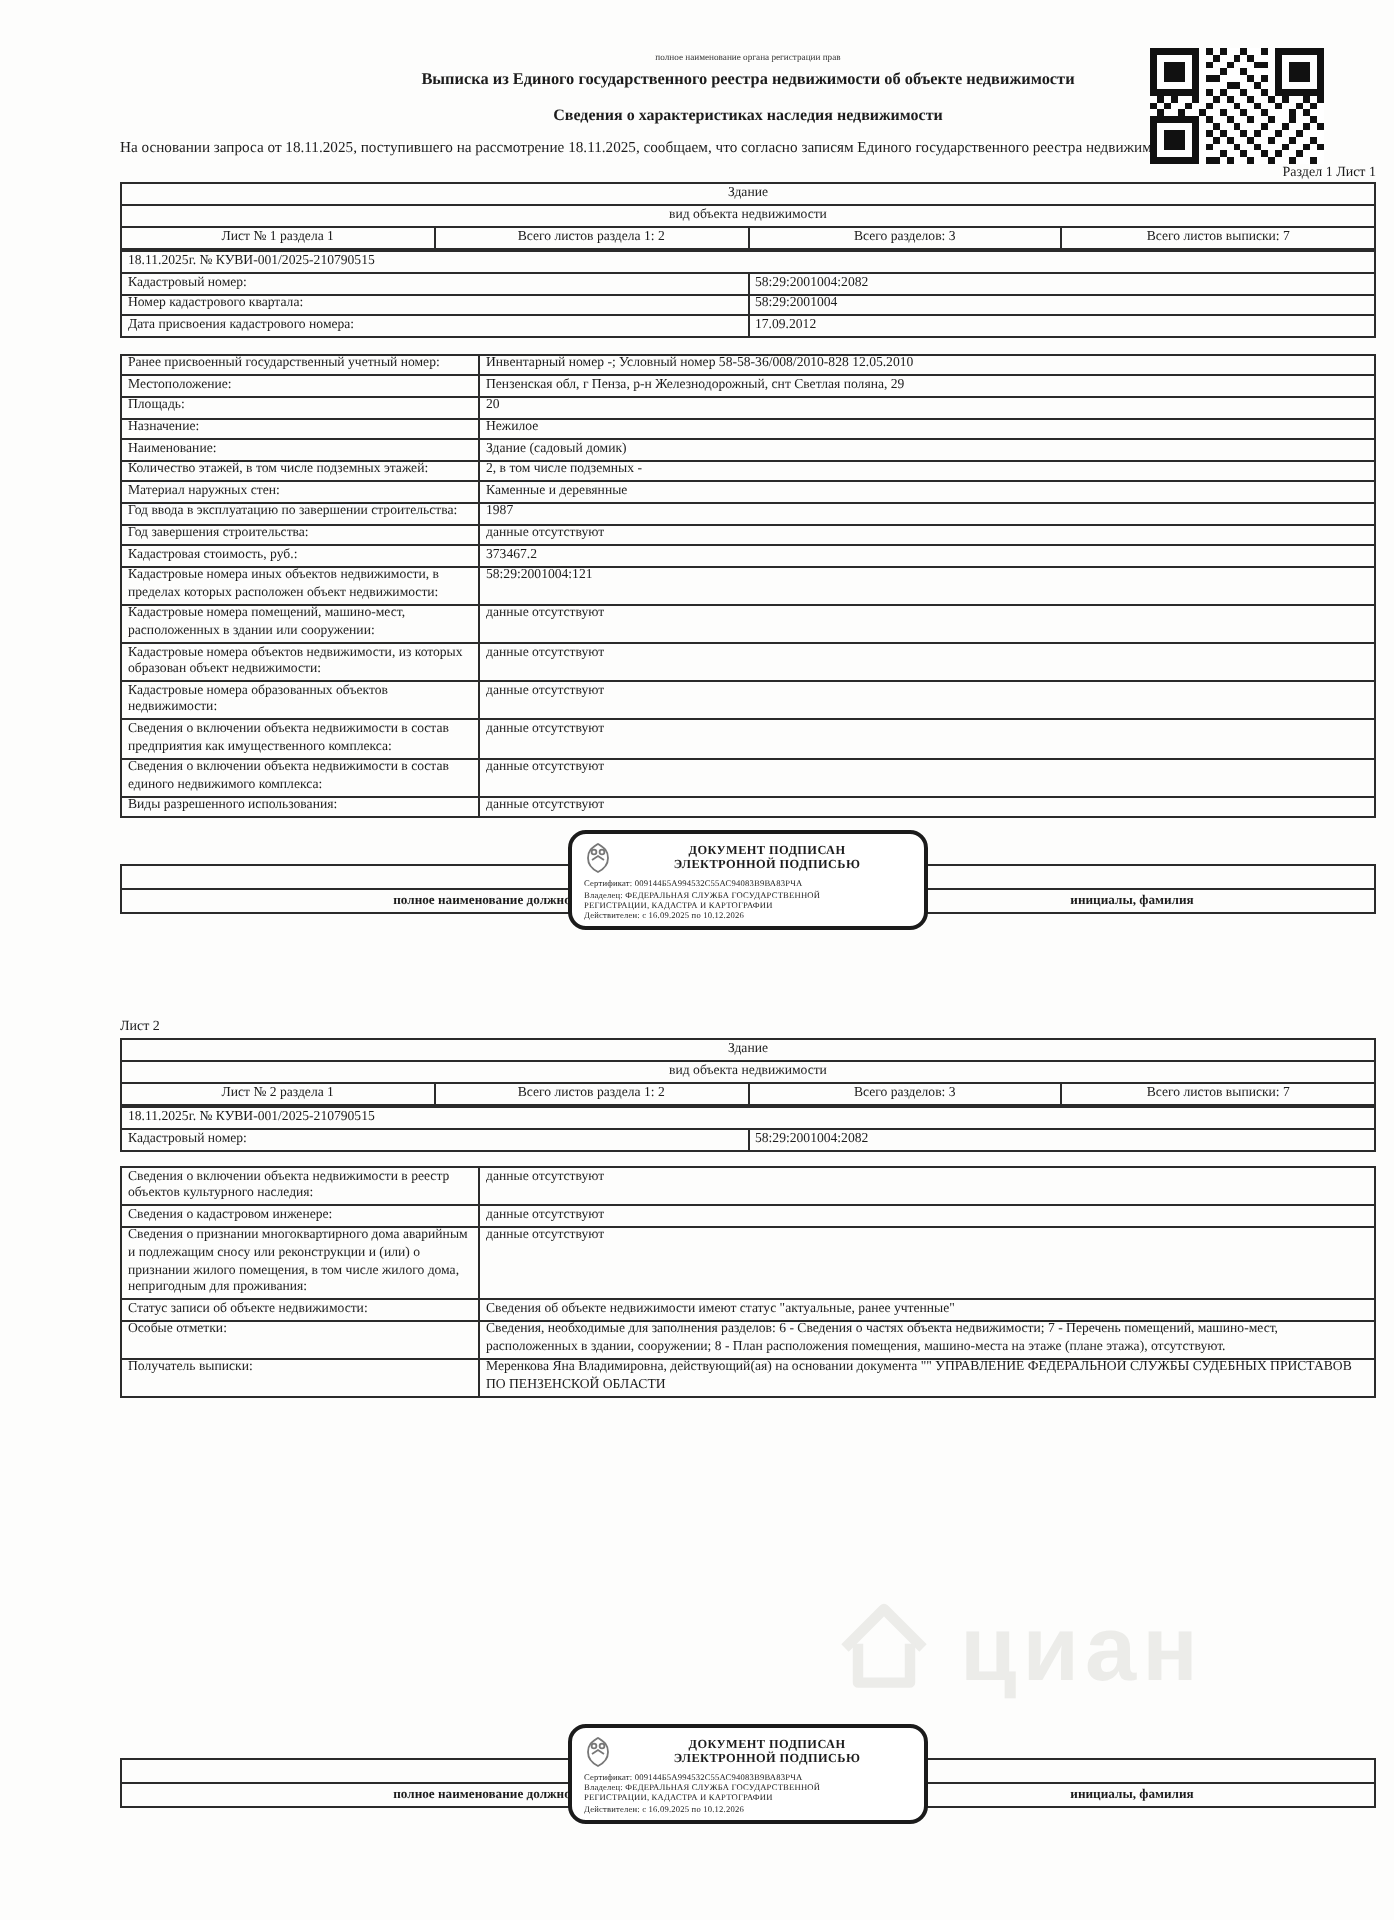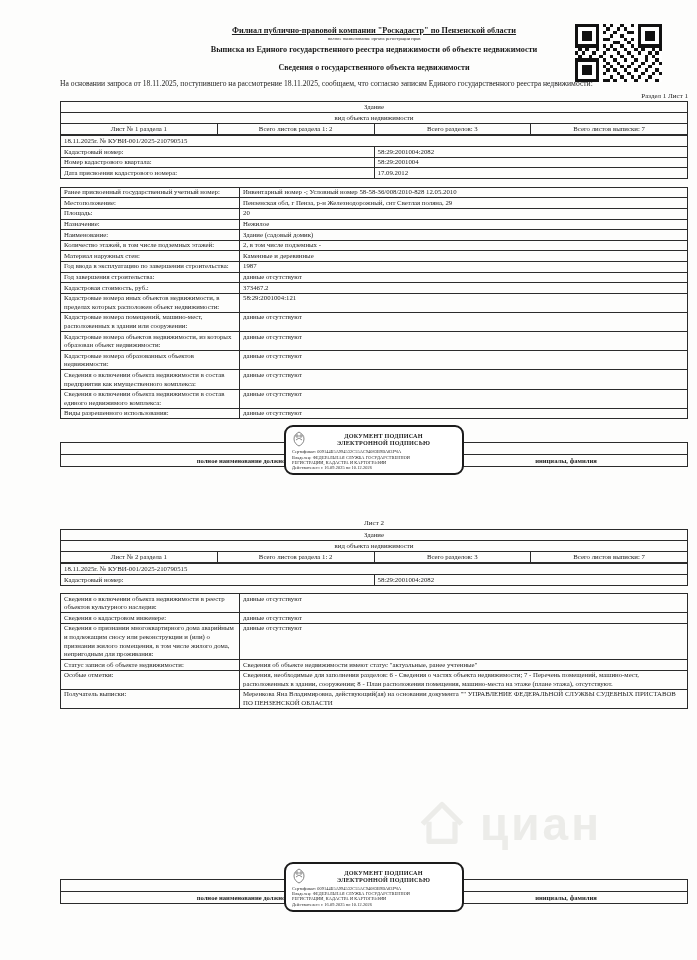--- a/index.html
+++ b/index.html
@@ -10,21 +10,21 @@
   }
   .content{position:absolute;left:60px;top:26px;width:628px;}
   
   .qr{position:absolute;right:26px;top:-2px;width:87px;height:58px;z-index:3;}
   .org-line{font-size:8.2px;font-weight:bold;text-decoration:underline;text-align:center;line-height:10px;}
   .org-note{font-size:4.6px;text-align:center;line-height:5px;color:#333;}
   .doc-title{font-size:8.2px;font-weight:bold;text-align:center;margin-top:4px;line-height:9px;}
   .doc-subtitle{font-size:8px;font-weight:bold;text-align:center;margin-top:9px;line-height:9px;}
   .basis{font-size:7.6px;margin-top:7px;line-height:9px;}
   .section-label{font-size:7px;text-align:right;margin-top:4px;line-height:8px;}
-  .sheet2-label{font-size:7px;text-align:center;line-height:9px;margin-bottom:1px;}
+  .sheet2-label{font-size:7px;text-align:left;line-height:9px;margin-bottom:1px;}
   
   table{border-collapse:collapse;width:100%;table-layout:fixed;margin-top:0;}
   td{border:1px solid #2b2b2b;font-size:6.8px;line-height:8.6px;padding:0.5px 3px;vertical-align:top;
      overflow:hidden;}
   .t-center td{text-align:center;}
   .head-tbl{margin-top:1px;}
   .head-tbl td{height:9px;}
   .col-label{width:172px;}
   .req-row td{height:9px;}
   .gap8{height:8px;}
@@ -71,24 +71,23 @@
     <g fill="#111">
       <rect x="2" y="2" width="3" height="3"></rect>
         <rect x="20" y="2" width="3" height="3"></rect>
         <rect x="2" y="12" width="3" height="3"></rect>
       <path d="M8 0h1v1H8zM10 0h1v1h-1zM13 0h1v1h-1zM16 0h1v1h-1zM9 1h1v1H9zM12 1h1v1h-1zM14 1h1v1h-1zM8 2h1v1H8zM11 2h1v1h-1zM15 2h1v1h-1zM16 2h1v1h-1zM10 3h1v1h-1zM13 3h1v1h-1zM8 4h1v1H8zM9 4h1v1H9zM14 4h1v1h-1zM16 4h1v1h-1zM11 5h1v1h-1zM12 5h1v1h-1zM15 5h1v1h-1zM8 6h1v1H8zM10 6h1v1h-1zM13 6h1v1h-1zM16 6h1v1h-1z"></path>
       <path d="M1 7h1v1H1zM3 7h1v1H3zM6 7h1v1H6zM9 7h1v1H9zM11 7h1v1h-1zM14 7h1v1h-1zM17 7h1v1h-1zM19 7h1v1h-1zM22 7h1v1h-1zM24 7h1v1h-1zM0 8h1v1H0zM2 8h1v1H2zM5 8h1v1H5zM8 8h1v1H8zM12 8h1v1h-1zM15 8h1v1h-1zM18 8h1v1h-1zM21 8h1v1h-1zM23 8h1v1h-1zM1 9h1v1H1zM4 9h1v1H4zM7 9h1v1H7zM10 9h1v1h-1zM13 9h1v1h-1zM16 9h1v1h-1zM20 9h1v1h-1zM22 9h1v1h-1z"></path>
       <path d="M8 10h1v1H8zM11 10h1v1h-1zM14 10h1v1h-1zM17 10h1v1h-1zM20 10h1v1h-1zM23 10h1v1h-1zM9 11h1v1H9zM12 11h1v1h-1zM16 11h1v1h-1zM19 11h1v1h-1zM22 11h1v1h-1zM24 11h1v1h-1zM8 12h1v1H8zM10 12h1v1h-1zM13 12h1v1h-1zM15 12h1v1h-1zM18 12h1v1h-1zM21 12h1v1h-1zM9 13h1v1H9zM11 13h1v1h-1zM14 13h1v1h-1zM17 13h1v1h-1zM20 13h1v1h-1zM23 13h1v1h-1zM8 14h1v1H8zM12 14h1v1h-1zM15 14h1v1h-1zM19 14h1v1h-1zM22 14h1v1h-1zM24 14h1v1h-1zM10 15h1v1h-1zM13 15h1v1h-1zM16 15h1v1h-1zM18 15h1v1h-1zM21 15h1v1h-1zM8 16h1v1H8zM9 16h1v1H9zM11 16h1v1h-1zM14 16h1v1h-1zM17 16h1v1h-1zM20 16h1v1h-1zM23 16h1v1h-1z"></path>
     </g>
   </svg>
 
-  <div class="org-line">Филиал публично-правовой компании "Роскадастр" по Пензенской области</div>
   <div class="org-note">полное наименование органа регистрации прав</div>
   <div class="doc-title">Выписка из Единого государственного реестра недвижимости об объекте недвижимости</div>
-  <div class="doc-subtitle">Сведения о государственного объекта недвижимости</div>
+  <div class="doc-subtitle">Сведения о характеристиках наследия недвижимости</div>
   <div class="basis">На  основании запроса от 18.11.2025, поступившего на рассмотрение 18.11.2025, сообщаем, что согласно записям Единого государственного реестра недвижимости:</div>
   <div class="section-label">Раздел 1 Лист 1</div>
 
   <table class="head-tbl t-center">
     <tbody>
         <tr>
           <td colspan="4">Здание</td>
         </tr>
     <tr>
           <td colspan="4">вид объекта недвижимости</td>

